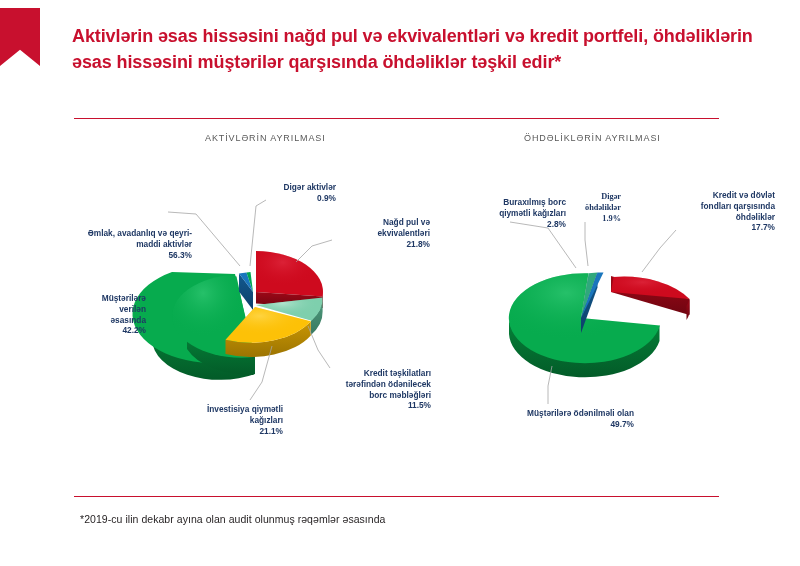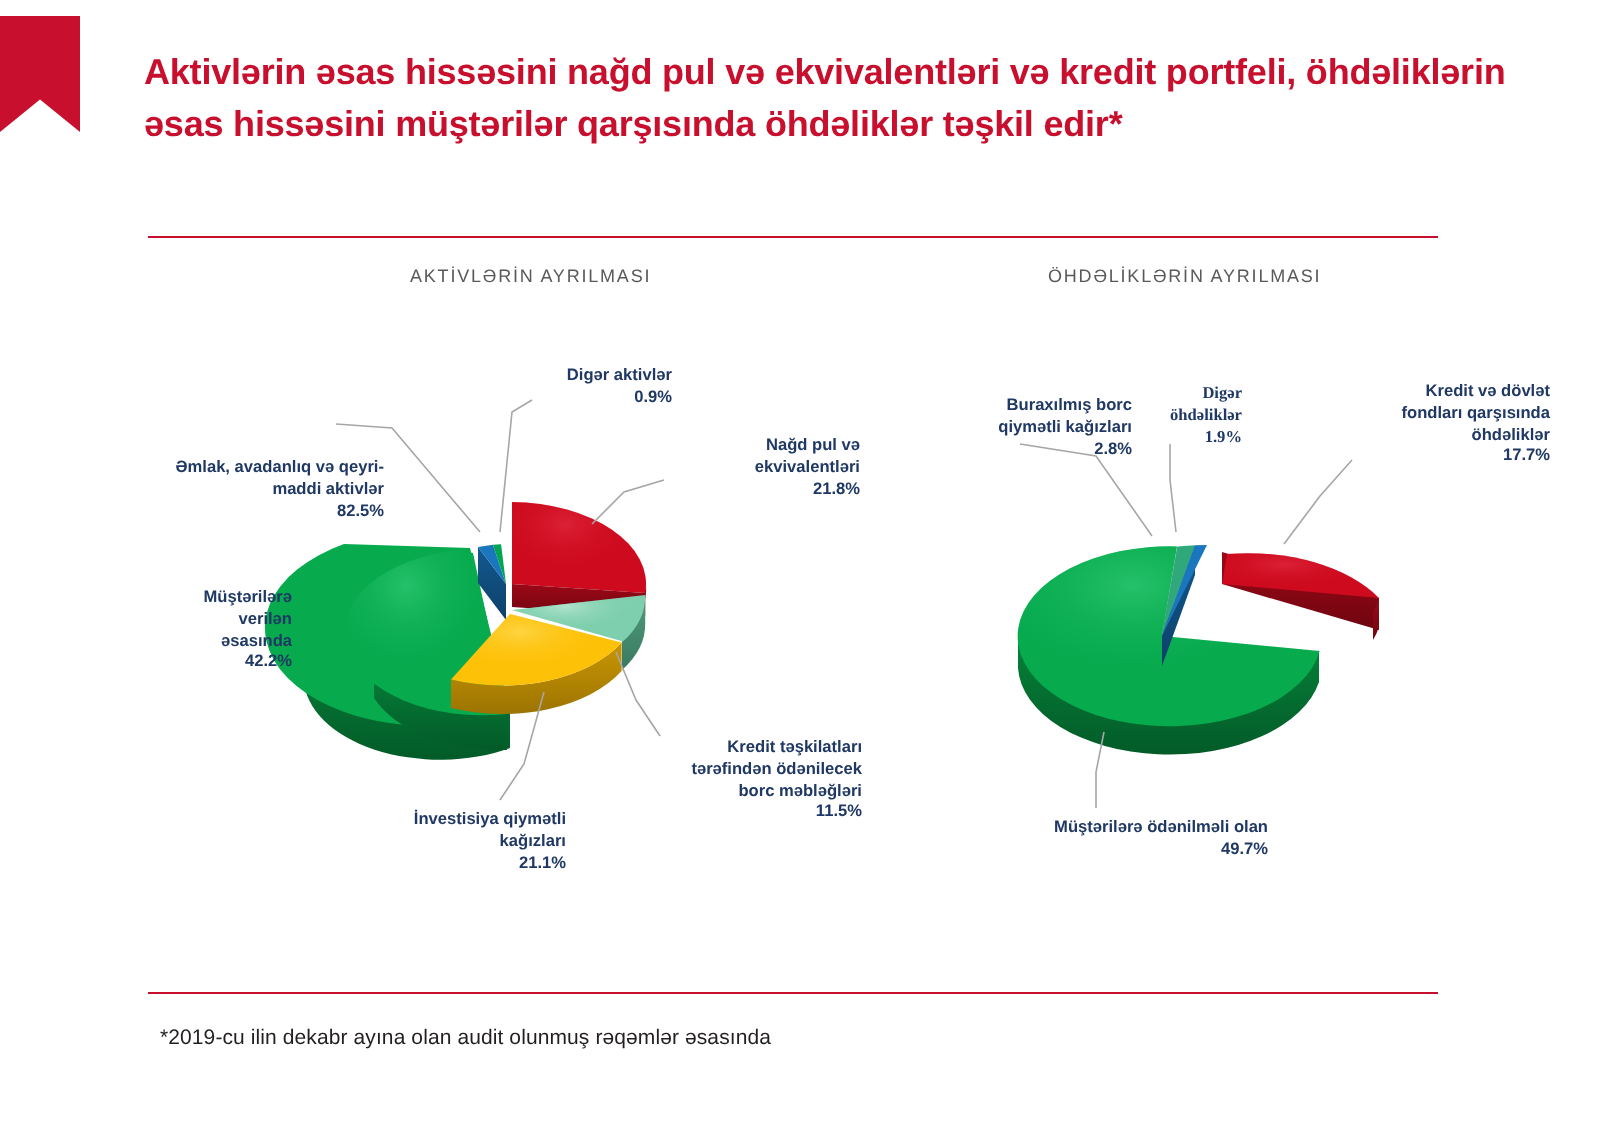--- a/index.html
+++ b/index.html
@@ -247,21 +247,21 @@
       <path class="leader" d="M 510 222 L 548 228 L 576 268"></path>
       <path class="leader" d="M 585 222 L 585 240 L 588 266"></path>
       <path class="leader" d="M 676 230 L 660 248 L 642 272"></path>
       <path class="leader" d="M 548 404 L 548 386 L 552 366"></path>
     </g>
   </svg>
 
   <div class="callout ta-c" style="left:62px; top:192px; width:130px;margin-top:36px;">
     <div>Əmlak, avadanlıq və qeyri-</div>
     <div>maddi aktivlər</div>
-    <div>82.5%</div>
+    <div>56.3%</div>
   </div>
 
   <div class="callout ta-c" style="left:240px; top:182px; width:96px;">
     <div>Digər aktivlər</div>
     <div>0.9%</div>
   </div>
 
   <div class="callout ta-c" style="left:330px; top:217px; width:100px;">
     <div>Nağd pul və</div>
     <div>ekvivalentləri</div>

